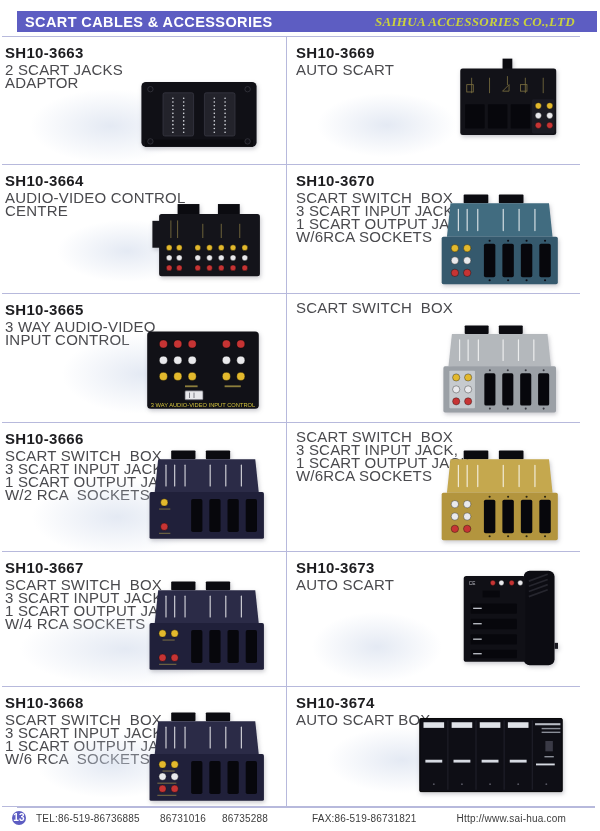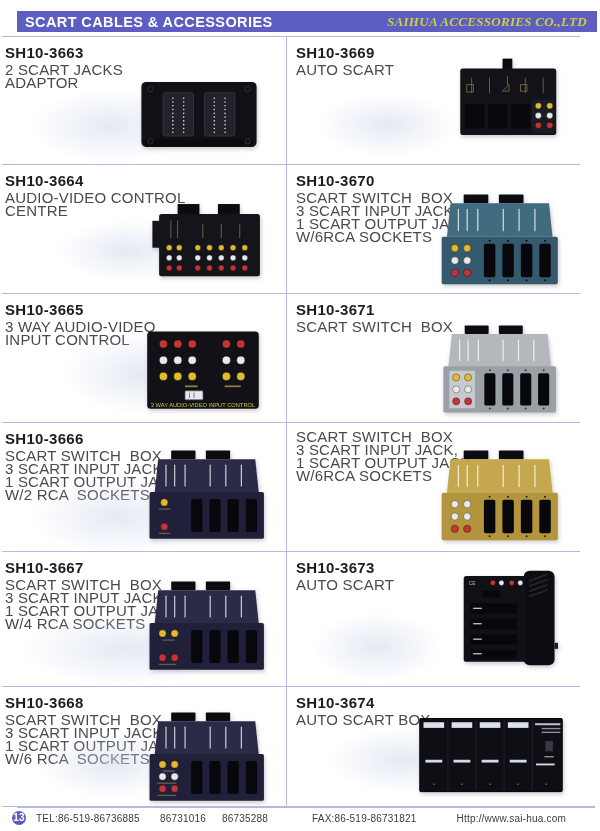--- a/index.html
+++ b/index.html
@@ -6,21 +6,21 @@
     --header-bar:#5d5dc2; --header-title:#ffffff; --company-name:#c9d23e;
     --divider:#b7b9dc; --footer-text:#3c3c3c; --page-badge:#5d5dc2;
     --rca-yellow:#e3b92d; --rca-white:#e9e9ec; --rca-red:#c63434;
   }
   *{box-sizing:border-box;margin:0;padding:0}
   html,body{background:#ffffff}
   body{width:600px;height:831px;position:relative;overflow:hidden;
        font-family:"Liberation Sans",sans-serif;}
   .topbar{position:absolute;left:17px;top:11px;width:580px;height:21px;
           background:var(--header-bar);display:flex;align-items:center;
-          justify-content:space-between;padding:0 10px 0 8px;}
+          justify-content:space-between;padding:0 22px 0 8px;}
   .topbar h1{font-size:14.5px;font-weight:bold;color:var(--header-title);
              letter-spacing:.4px;white-space:nowrap;}
   .company{font-family:"Liberation Serif",serif;font-style:italic;font-weight:bold;
            font-size:13px;color:var(--company-name);letter-spacing:.3px;white-space:nowrap;}
   .grid{position:absolute;left:2px;top:36px;width:578px;display:grid;
         grid-template-columns:285px 293px;
         grid-template-rows:128px 129px 129px 129px 135px 120px;
         border-top:1px solid var(--divider);}
   .card{position:relative;border-bottom:1px solid var(--divider);
         padding:7px 0 0 3px;overflow:hidden;}
@@ -293,21 +293,20 @@
         <rect x="94" y="66" width="18" height="2" fill="#8d7f3c"></rect>
         <rect x="50" y="72" width="20" height="10" rx="1" fill="#e8e8ec" stroke="#55555e" stroke-width=".8"></rect>
         <line x1="55" y1="74" x2="55" y2="80" stroke="#55555e" stroke-width=".8"></line>
         <line x1="60" y1="74" x2="60" y2="80" stroke="#55555e" stroke-width=".8"></line>
         <text x="70" y="89.5" text-anchor="middle" font-size="5" fill="#d2c23c" textLength="116" lengthAdjust="spacingAndGlyphs">3 WAY AUDIO-VIDEO INPUT CONTROL</text>
       </svg>
     </div>
   </section>
 
   <section class="card">
-    <h2 class="model">SH10-3671</h2>
     <p class="desc">SCART SWITCH  BOX</p>
     <div class="illus i3671">
       <svg viewBox="0 0 150 112">
         <rect class="bump" x="36" y="4" width="28" height="10" rx="1"></rect>
           <rect class="bump" x="76" y="4" width="28" height="10" rx="1"></rect>
         <polygon class="greyBand" points="21,14 133,14 137,52 17,52"></polygon>
         <line class="tick" x1="30" y1="21" x2="30" y2="45"></line>
           <line class="tick" x1="40" y1="21" x2="40" y2="45"></line>
           <line class="tick" x1="52" y1="21" x2="52" y2="45"></line>
         <line class="tick" x1="81" y1="21" x2="81" y2="45"></line>

